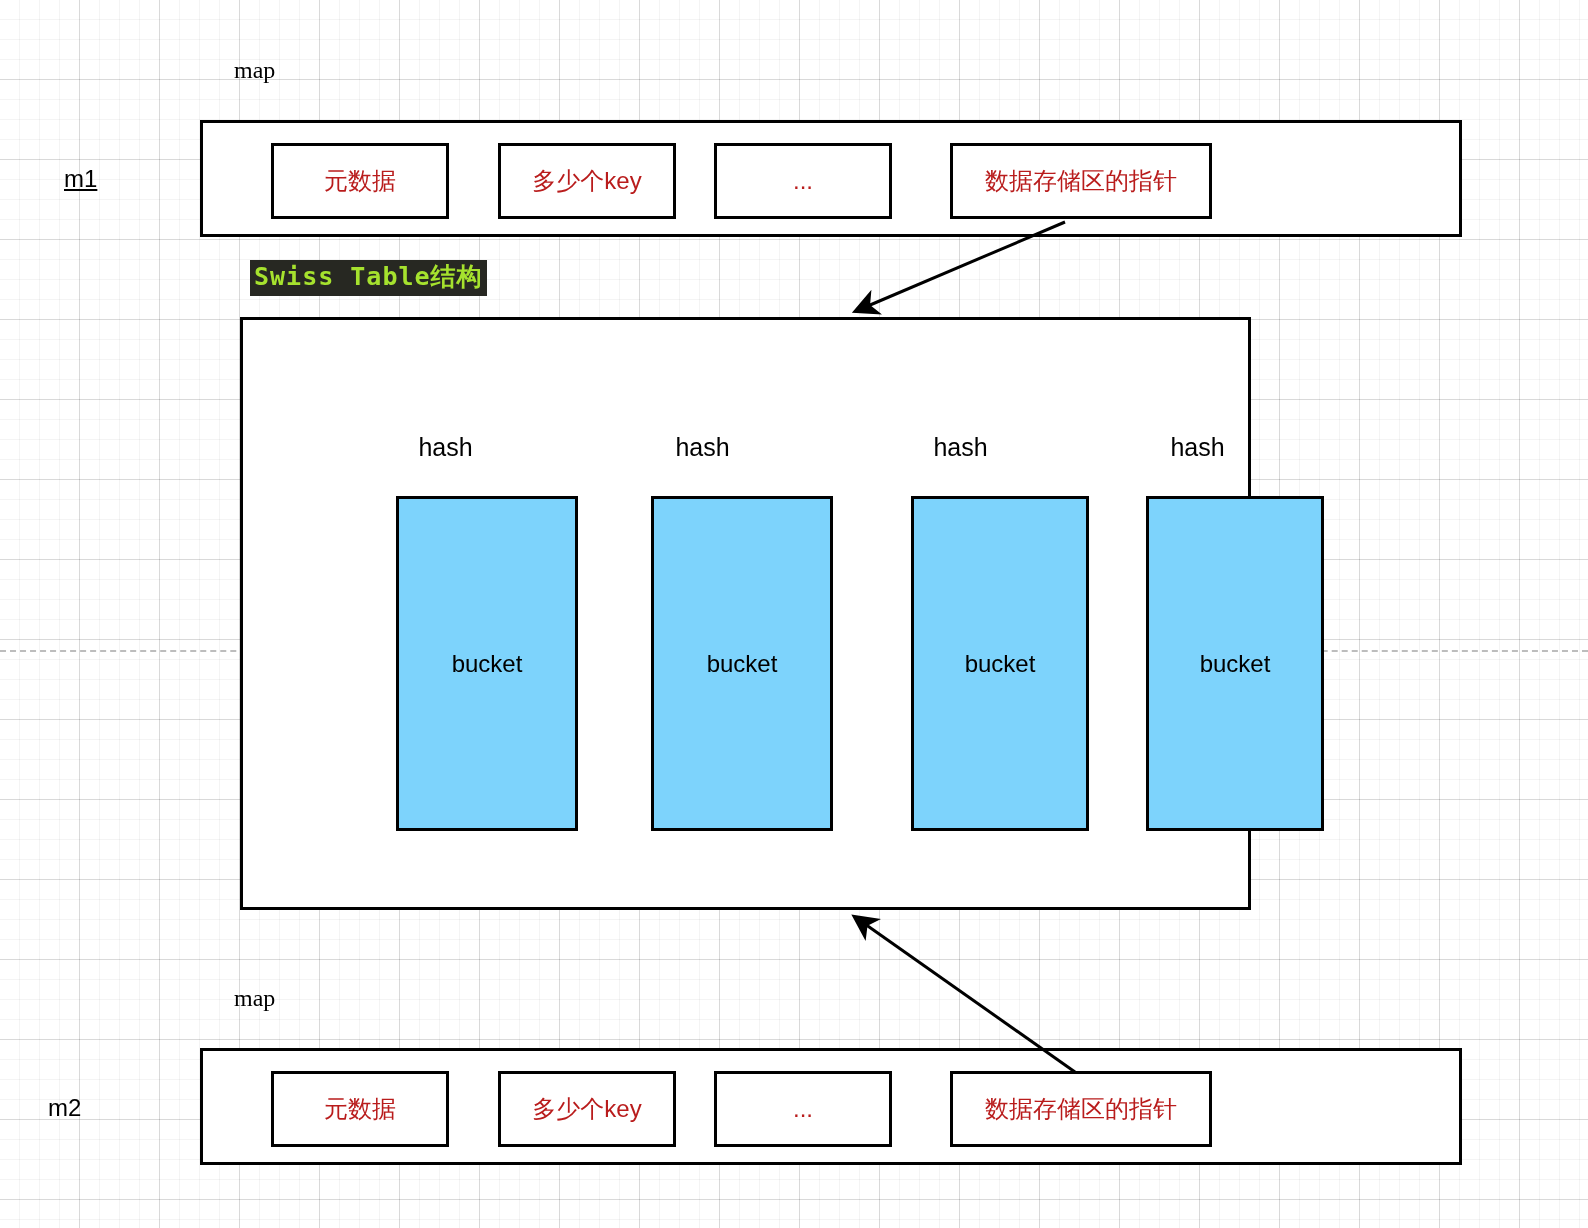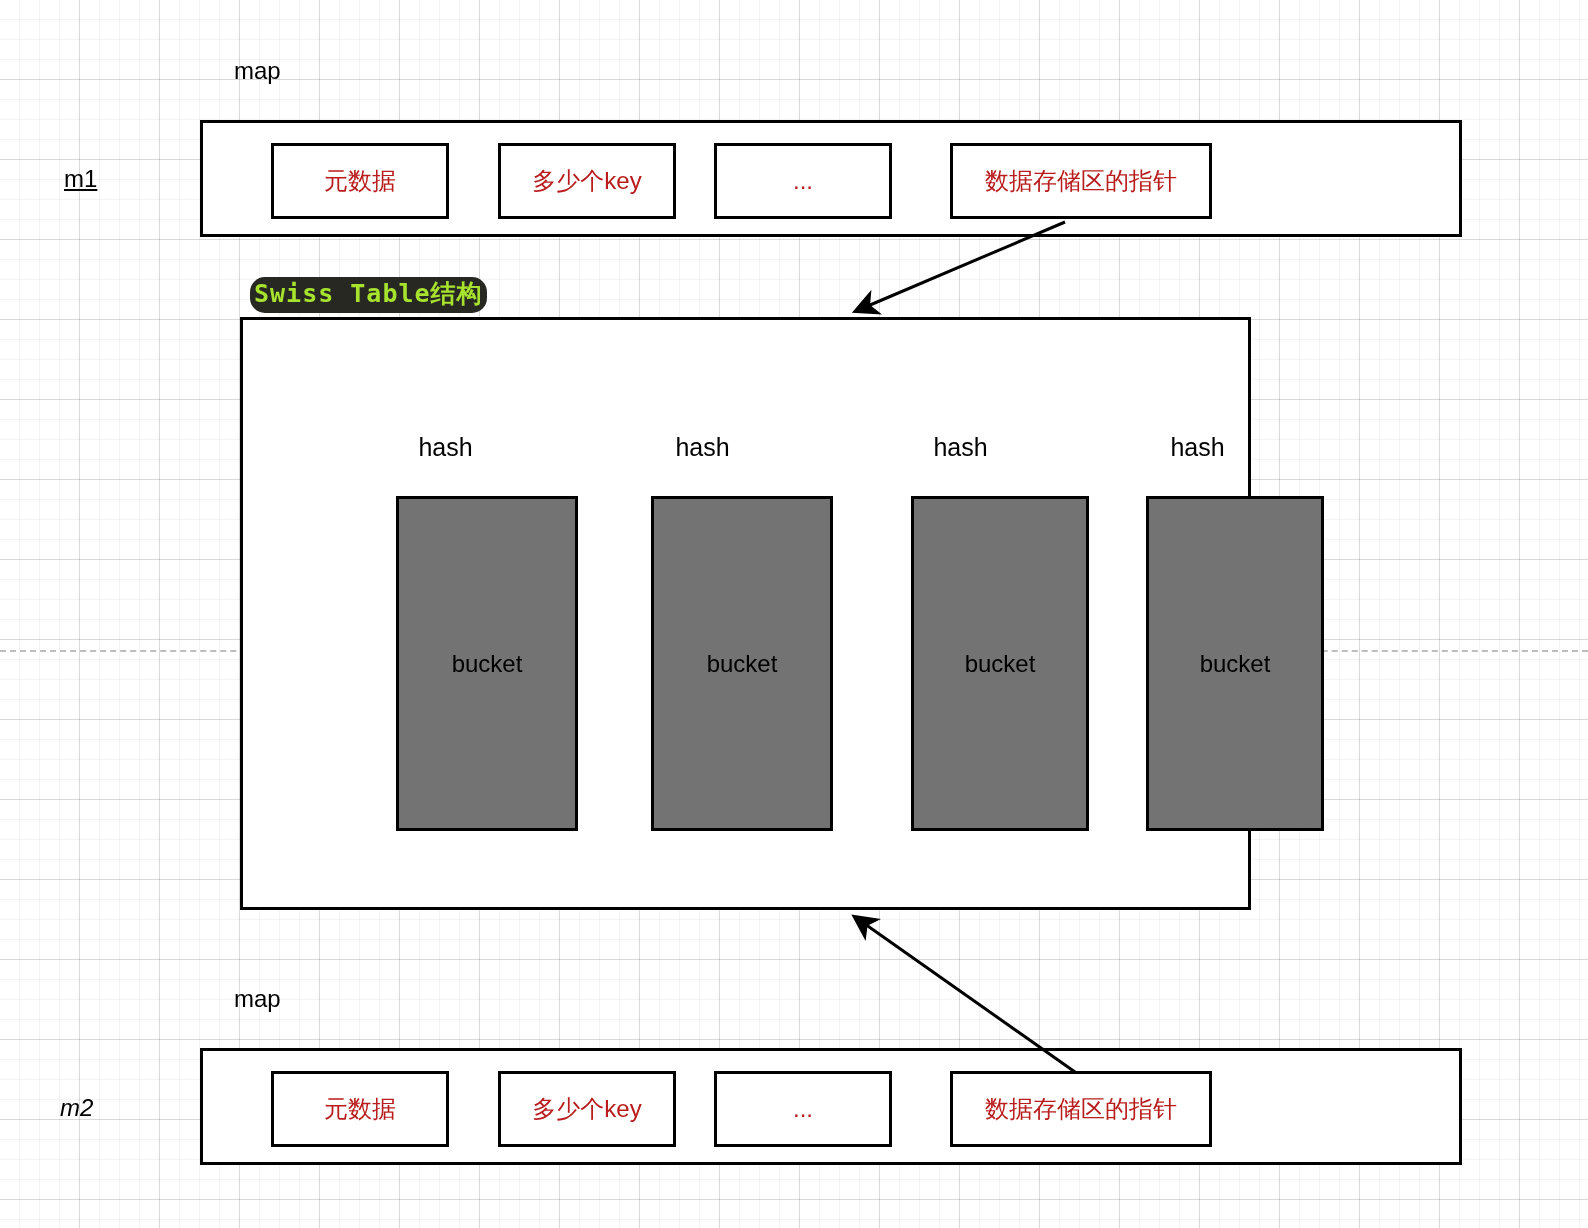--- a/index.html
+++ b/index.html
@@ -52,20 +52,21 @@
     position: absolute;
     font-size: 24px;
     color: #000000;
     white-space: nowrap;
   }
   .caption {
     position: absolute;
     font-size: 24px;
     color: #000000;
     white-space: nowrap;
+    font-family: Liberation Serif, serif;
   }
   .swiss-badge {
     position: absolute;
     background: #272822;
     color: #a6e22e;
     font-family: "DejaVu Sans Mono", "Liberation Mono", monospace;
     font-size: 25px;
     font-weight: bold;
     letter-spacing: 1px;
     padding: 3px 4px 5px 4px;
@@ -74,21 +75,21 @@
   }
   .swiss-table {
     position: absolute;
     border: 3px solid #000000;
     background: #ffffff;
     box-sizing: border-box;
   }
   .bucket-box {
     position: absolute;
     border: 3px solid #000000;
-    background: #737373;
+    background: #7dd3fc;
     box-sizing: border-box;
     display: flex;
     align-items: center;
     justify-content: center;
     font-size: 24px;
     color: #000000;
   }
   .hash-label {
     position: absolute;
     font-size: 25px;
@@ -115,36 +116,36 @@
   <div class="side-label" style="left:64px; top:165px;text-decoration:underline;">m1</div>
   <div class="caption" style="left:234px; top:57px;">map</div>
 
   <div class="map-container" style="left:200px; top:120px; width:1262px; height:117px;">
     <div class="field-box" style="left:68px; top:20px; width:178px; height:76px;">元数据</div>
     <div class="field-box" style="left:295px; top:20px; width:178px; height:76px;">多少个key</div>
     <div class="field-box" style="left:511px; top:20px; width:178px; height:76px;">...</div>
     <div class="field-box" style="left:747px; top:20px; width:262px; height:76px;">数据存储区的指针</div>
   </div>
 
-  <div class="swiss-badge" style="left:250px; top:277px;border-radius:15px;">Swiss Table结构</div>
+  <div class="swiss-badge" style="left:250px; top:260px;">Swiss Table结构</div>
 
   <div class="swiss-table" style="left:240px; top:317px; width:1011px; height:593px;">
 
     <div class="hash-label" style="left:110px; top:113px; width:185px;">hash</div>
     <div class="hash-label" style="left:367px; top:113px; width:185px;">hash</div>
     <div class="hash-label" style="left:625px; top:113px; width:185px;">hash</div>
     <div class="hash-label" style="left:862px; top:113px; width:185px;">hash</div>
 
     <div class="bucket-box" style="left:153px; top:176px; width:182px; height:335px;">bucket</div>
     <div class="bucket-box" style="left:408px; top:176px; width:182px; height:335px;">bucket</div>
     <div class="bucket-box" style="left:668px; top:176px; width:178px; height:335px;">bucket</div>
     <div class="bucket-box" style="left:903px; top:176px; width:178px; height:335px;">bucket</div>
   </div>
 
-  <div class="side-label" style="left:60px; top:1094px;font-style:italic;">m2</div>
+  <div class="side-label" style="left:48px; top:1094px;">m2</div>
   <div class="caption" style="left:234px; top:985px;">map</div>
 
   <div class="map-container" style="left:200px; top:1048px; width:1262px; height:117px;">
     <div class="field-box" style="left:68px; top:20px; width:178px; height:76px;">元数据</div>
     <div class="field-box" style="left:295px; top:20px; width:178px; height:76px;">多少个key</div>
     <div class="field-box" style="left:511px; top:20px; width:178px; height:76px;">...</div>
     <div class="field-box" style="left:747px; top:20px; width:262px; height:76px;">数据存储区的指针</div>
   </div>
 
   <svg class="arrow-layer" viewBox="0 0 1588 1228">

